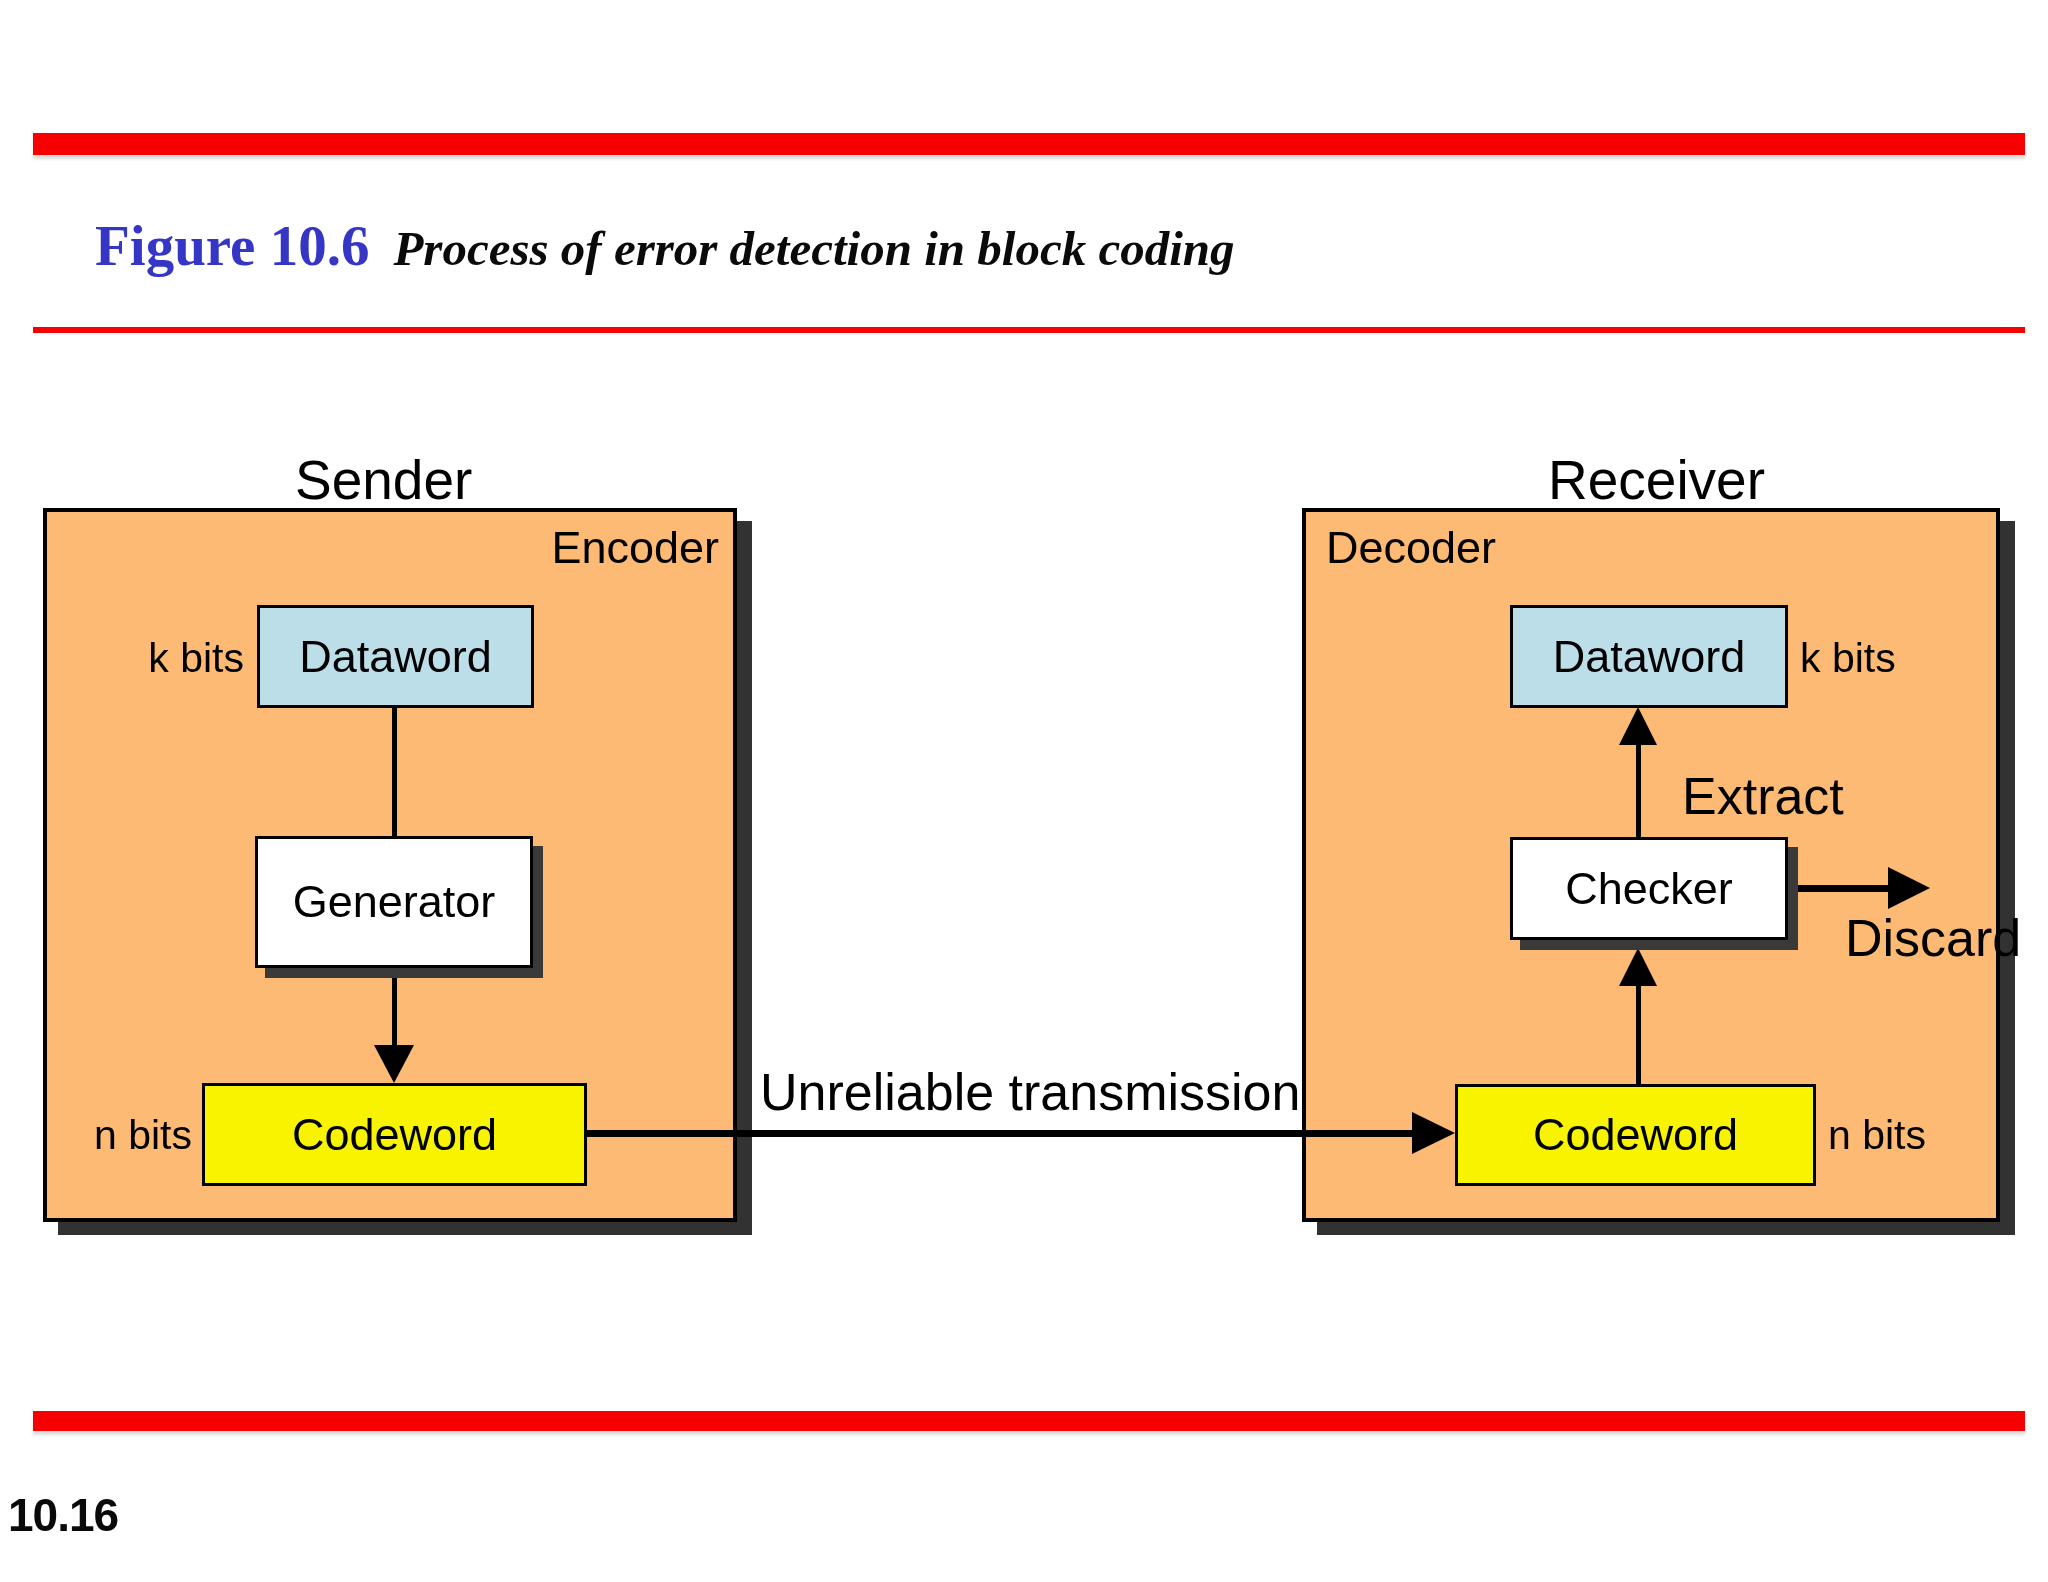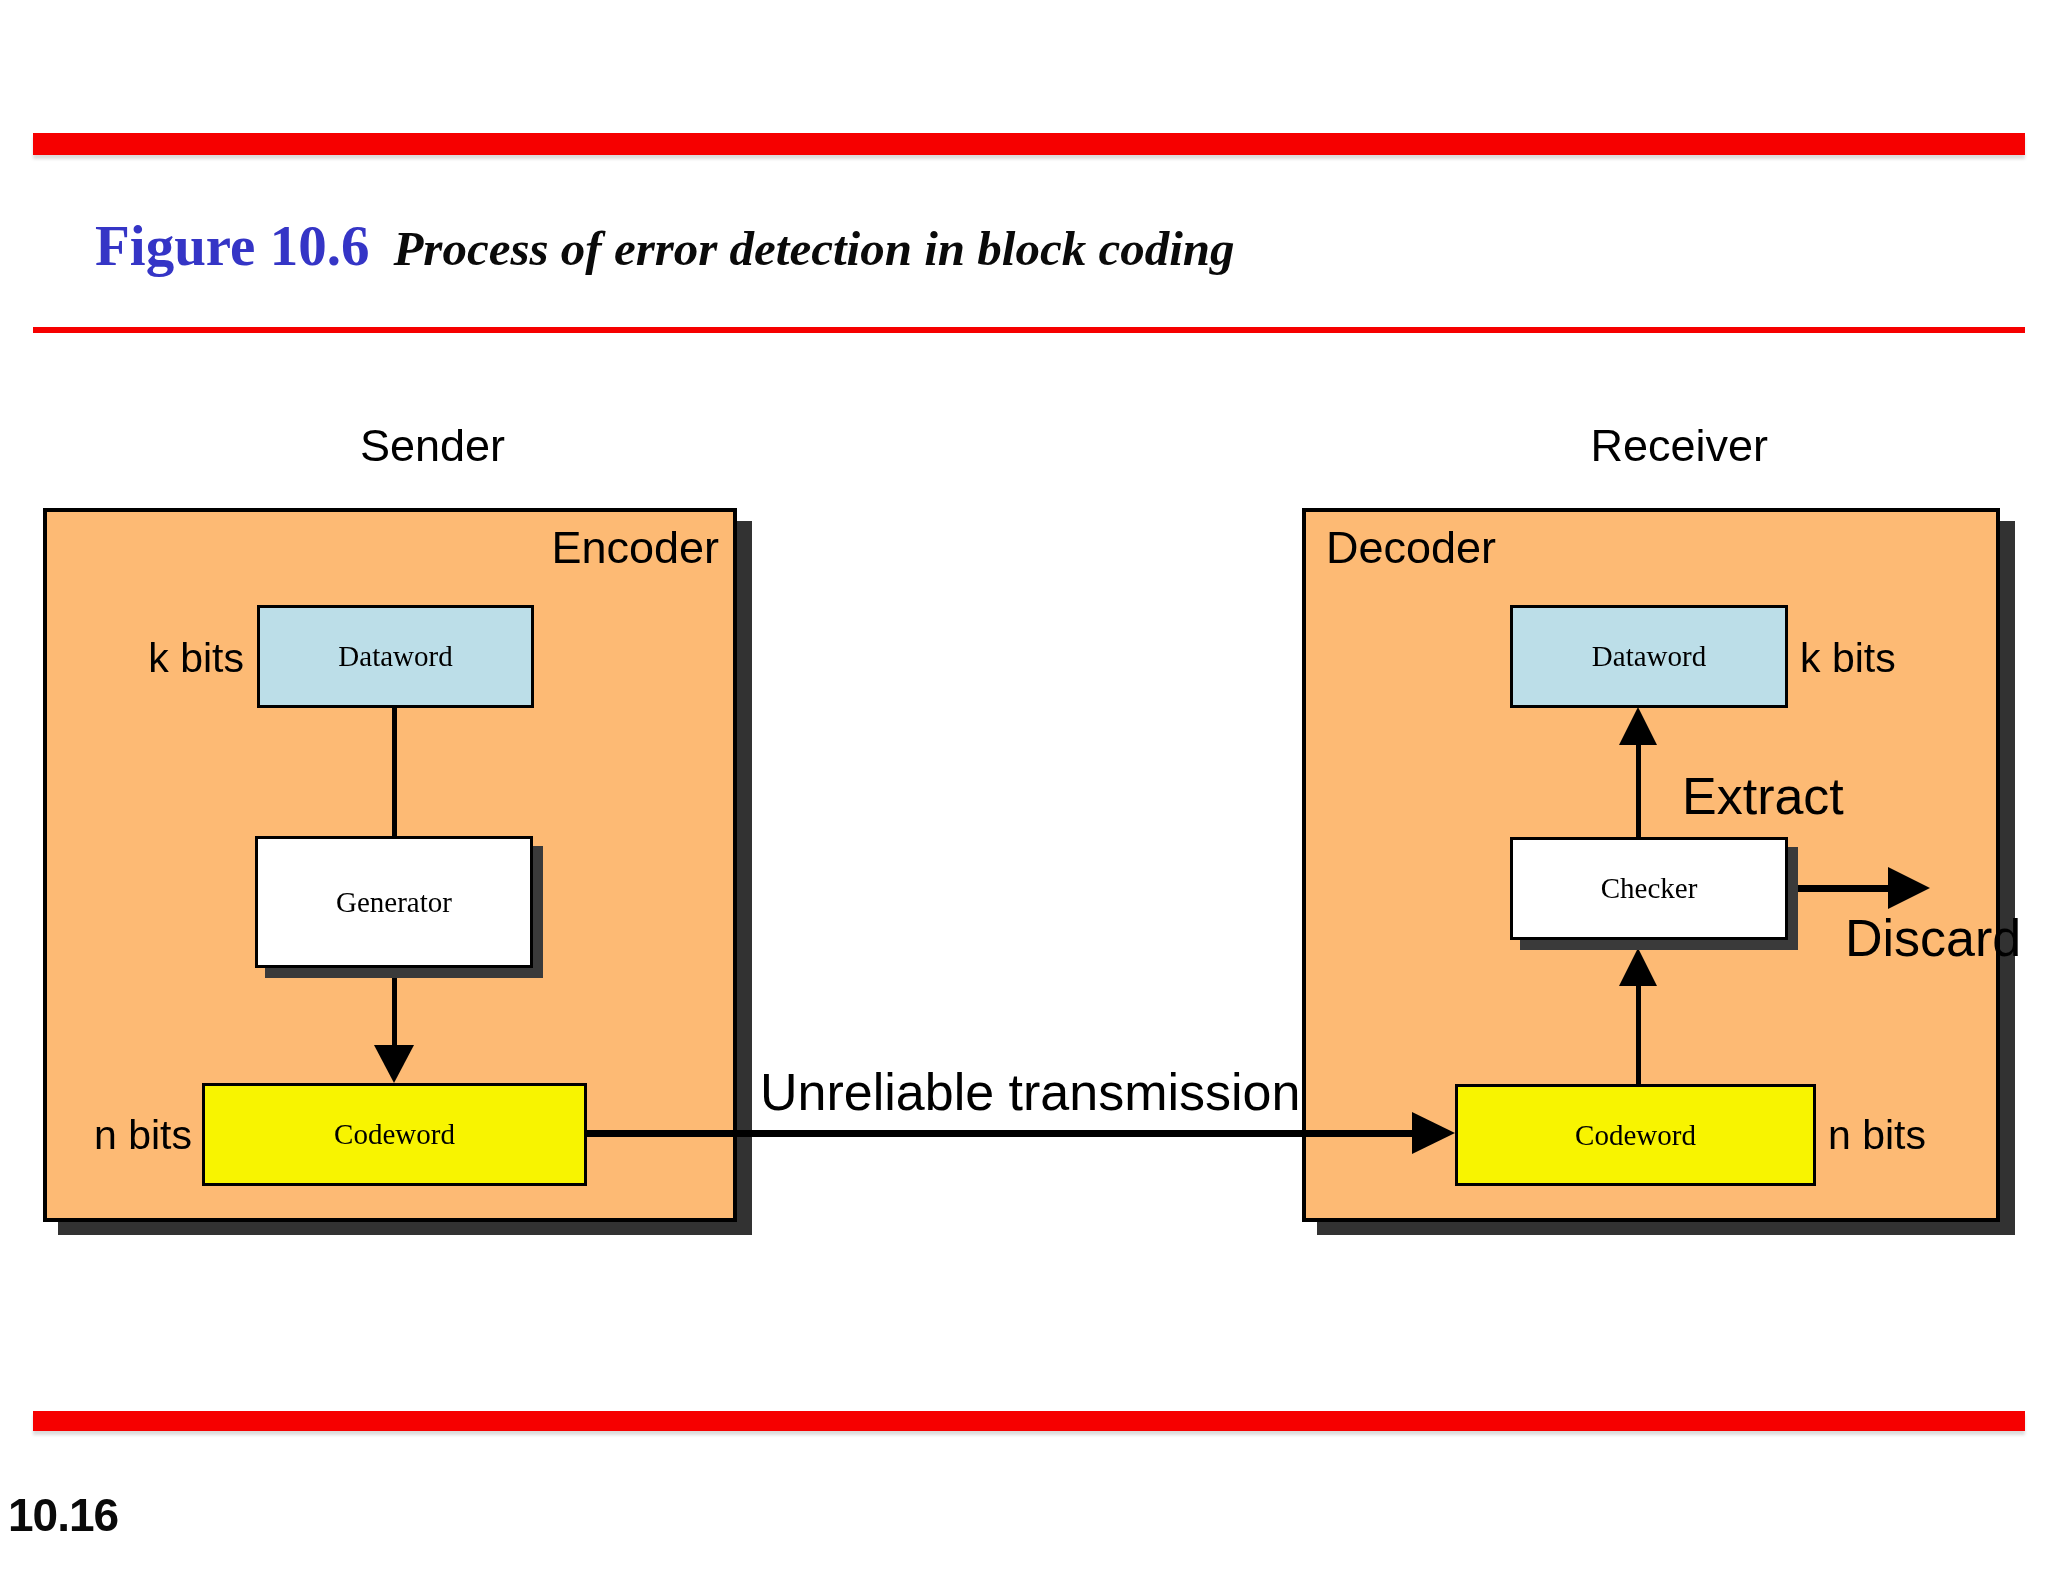--- a/index.html
+++ b/index.html
@@ -21,36 +21,36 @@
     display:flex;align-items:baseline;gap:24px;white-space:nowrap;
     font-family:"Liberation Serif",serif;
   }
   .fig-label{font-size:57px;font-weight:bold;color:#3535c6;}
   .fig-title{font-size:49px;font-weight:bold;font-style:italic;color:#0a0a0a;}
   .page-number{
     position:absolute;left:8px;top:1488px;
     font-size:46px;font-weight:bold;letter-spacing:-1px;color:#0a0a0a;
   }
   
-  .group-title{position:absolute;top:420px;font-size:45px;text-align:right;}
+  .group-title{position:absolute;top:448px;font-size:55px;text-align:left;}
   .sender-title{left:295px;width:210px;}
   .receiver-title{left:1548px;width:220px;}
   .outer-box{
     position:absolute;background:#fdba74;border:4px solid #000;
     box-sizing:border-box;box-shadow:15px 13px 0 #323232;
   }
   .sender-box{left:43px;top:508px;width:694px;height:714px;}
   .receiver-box{left:1302px;top:508px;width:698px;height:714px;}
   .corner-label{position:absolute;font-size:45px;white-space:nowrap;}
   .corner-label.right{top:10px;right:14px;}
   .corner-label.left{top:10px;left:20px;}
   .node{
     position:absolute;border:3px solid #000;box-sizing:border-box;
     display:flex;align-items:center;justify-content:center;
-    font-size:29px;background:#fff;font-family:Liberation Serif, serif;
+    font-size:45px;background:#fff;
   }
   .node.shadowed{box-shadow:10px 10px 0 #3a3a3a;}
   .nd-dataword-s{left:257px;top:605px;width:277px;height:103px;}
   .nd-generator {left:255px;top:836px;width:278px;height:132px;}
   .nd-codeword-s{left:202px;top:1083px;width:385px;height:103px;}
   .nd-dataword-r{left:1510px;top:605px;width:278px;height:103px;}
   .nd-checker   {left:1510px;top:837px;width:278px;height:103px;}
   .nd-codeword-r{left:1455px;top:1084px;width:361px;height:102px;}
   .bits-label{position:absolute;font-size:41px;height:50px;line-height:50px;white-space:nowrap;}
   .kbits-l{left:94px;width:150px;top:633px;text-align:right;}

